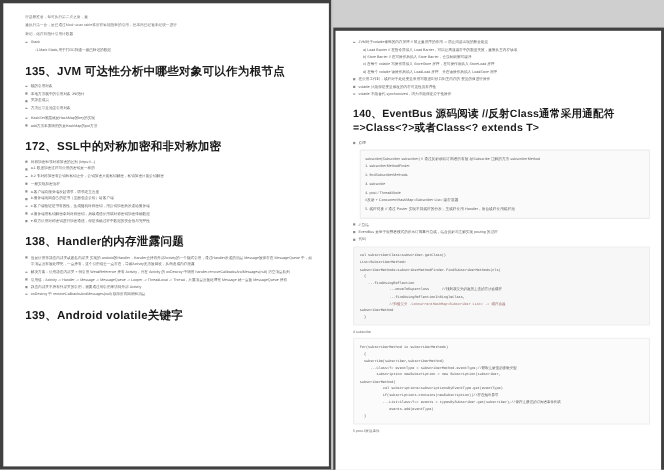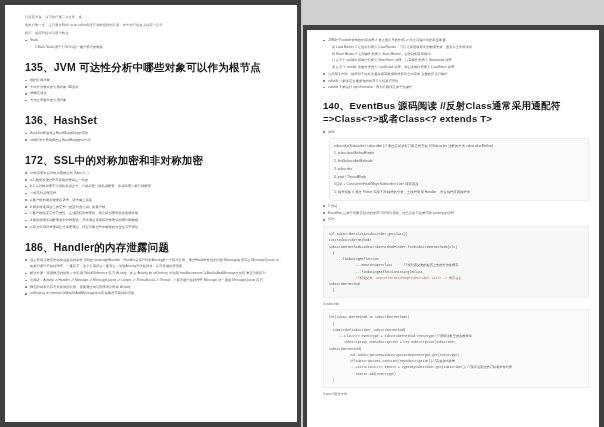--- a/index.html
+++ b/index.html
@@ -6,21 +6,21 @@
   body{
     width:604px;height:427px;overflow:hidden;
     background:#cfcfcf;
     font-family:"Liberation Sans","DejaVu Sans",sans-serif;
     -webkit-font-smoothing:antialiased;
   }
   .viewer{position:relative;width:604px;height:427px;display:flex;gap:0;}
   .page{
     position:relative;
     background:#ffffff;
-    border:5px solid #404040;
+    border:3px solid #404040;
     box-sizing:border-box;
     overflow:hidden;
     padding-left:44px;
   }
   .page-left{width:302px;height:427px;}
   .page-right{width:302px;height:427px;margin-top:25px;}
   .gutter{position:absolute;left:301px;top:0;width:2px;height:427px;background:#c8c8c8;}
 
   .content{
     position:absolute;
@@ -130,23 +130,20 @@
       <h2 class="sec">
         <span class="num">135、</span><span>JVM 可达性分析中哪些对象可以作为根节点</span>
       </h2>
       <ul class="bul">
         <li>栈的引用对象</li>
         <li>本地方法栈中的引用对象 JNI指针</li>
         <li>类静态成员</li>
         <li>方法区常量池里引用对象</li>
       </ul>
 
-      <h2 class="sec">
-        <span class="num">136、</span><span>HashSet</span>
-      </h2>
       <ul class="bul">
         <li>HashSet底层就是HashMap的key的实现</li>
         <li>add方法本质调用的是HashMap的put方法</li>
       </ul>
 
       <h2 class="sec">
         <span class="num">172、</span><span>SSL中的对称加密和非对称加密</span>
       </h2>
       <ul class="bul">
         <li>对称加密和非对称加密的区别 (https://...)</li>
@@ -154,30 +151,33 @@
         <li>b.2 非对称加密有公钥和私钥之分，公钥加密只能私钥解密，私钥加密只能公钥解密</li>
         <li>一般实现加密流程</li>
         <li>a.客户端向服务端发起请求，请求建立连接</li>
         <li>b.服务端返回自己的证书（里面包含公钥）给客户端</li>
         <li>c.客户端验证证书有效性，生成随机对称密钥，用公钥加密后发送给服务端</li>
         <li>d.服务端用私钥解密拿到对称密钥，后续通信使用该对称密钥加密传输数据</li>
         <li>e.双方使用对称密钥进行加密通信，保证传输过程中数据的安全性与完整性</li>
       </ul>
 
       <h2 class="sec">
-        <span class="num">186、</span><span>Handler的内存泄露问题</span>
+        <span class="num">138、</span><span>Handler的内存泄露问题</span>
       </h2>
       <ul class="bul">
         <li>当是使用非静态内部类或匿名内部类 实现的 android的Handler，Handler会持有外部Activity的一个隐式引用，通过Handler发送的消息 Message被保存在 MessageQueue 中，如果消息没有被处理完，一直持有，这个引用链会一直存在，导致Activity无法被回收，从而造成内存泄露</li>
         <li>解决方案：使用静态内部类 + 弱引用 WeakReference 持有 Activity，并在 Activity 的 onDestroy 中调用 handler.removeCallbacksAndMessages(null) 清空消息队列</li>
         <li>引用链：Activity -&gt; Handler -&gt; Message -&gt; MessageQueue -&gt; Looper -&gt; ThreadLocal -&gt; Thread，只要消息没被处理完 Message 就一直被 MessageQueue 持有</li>
         <li>静态内部类不持有外部类的引用，需要通过弱引用来访问外部 Activity</li>
         <li>onDestroy 中 removeCallbacksAndMessages(null) 移除所有回调和消息</li>
       </ul>
 
+      <h2 class="sec">
+        <span class="num">139、</span><span>Android volatile关键字</span>
+      </h2>
 
     </div>
   </div>
 
   <div class="page page-right">
     <div class="content">
 
       <ul class="bul">
         <li>
           <span>JVM对于volatile修饰的内存屏障 // 禁止重排序的作用 -&gt; 防止问题出现的新全能量</span>

